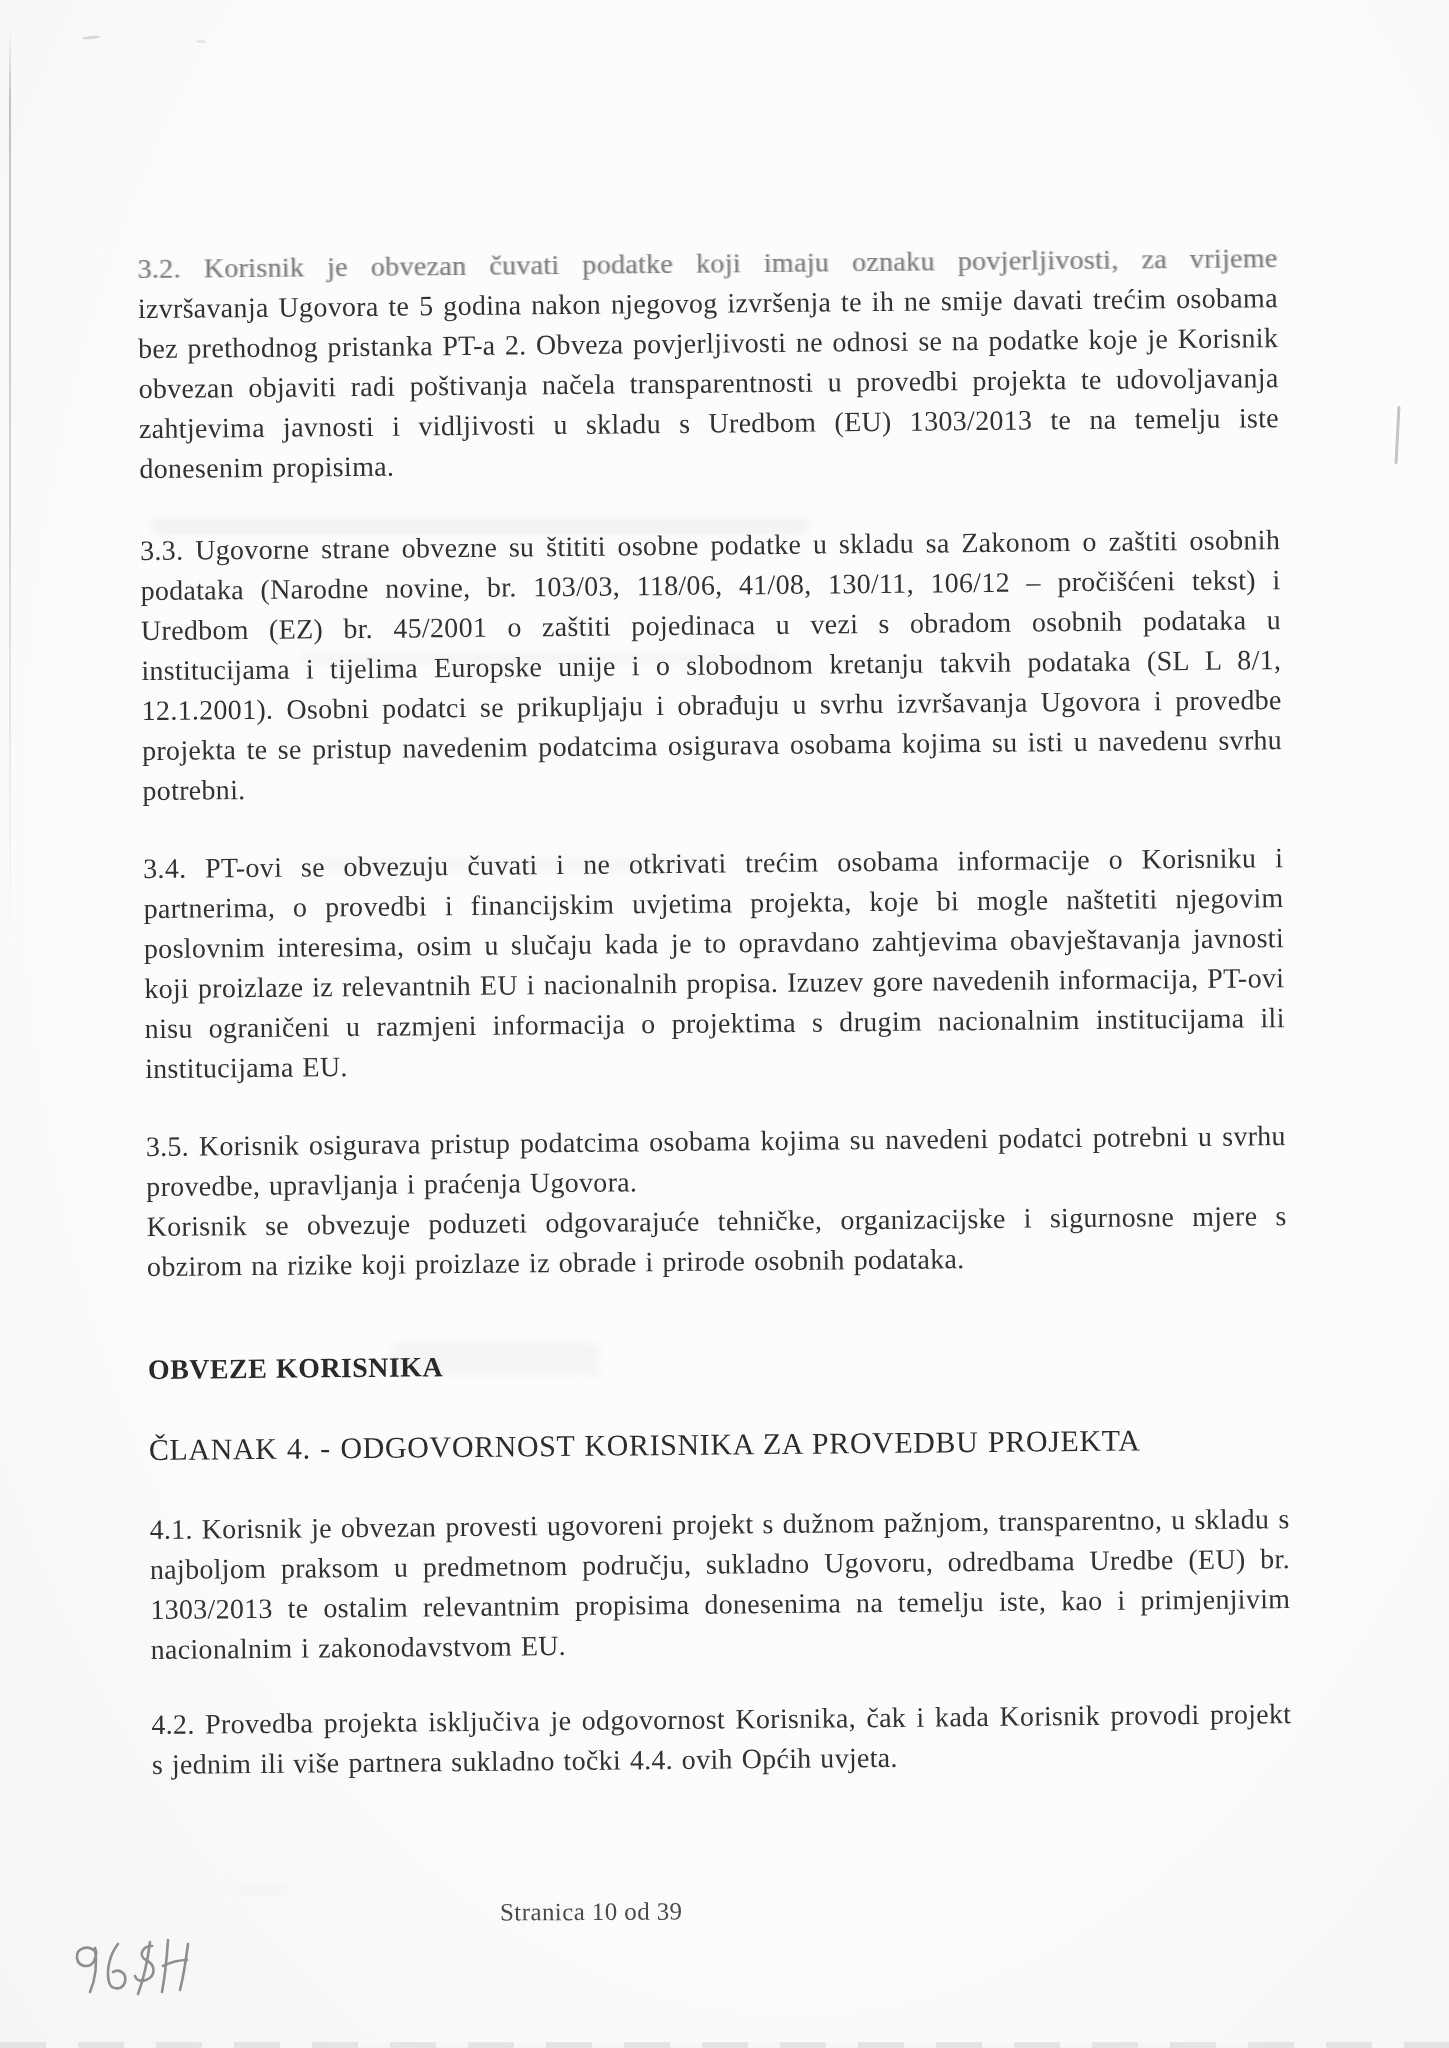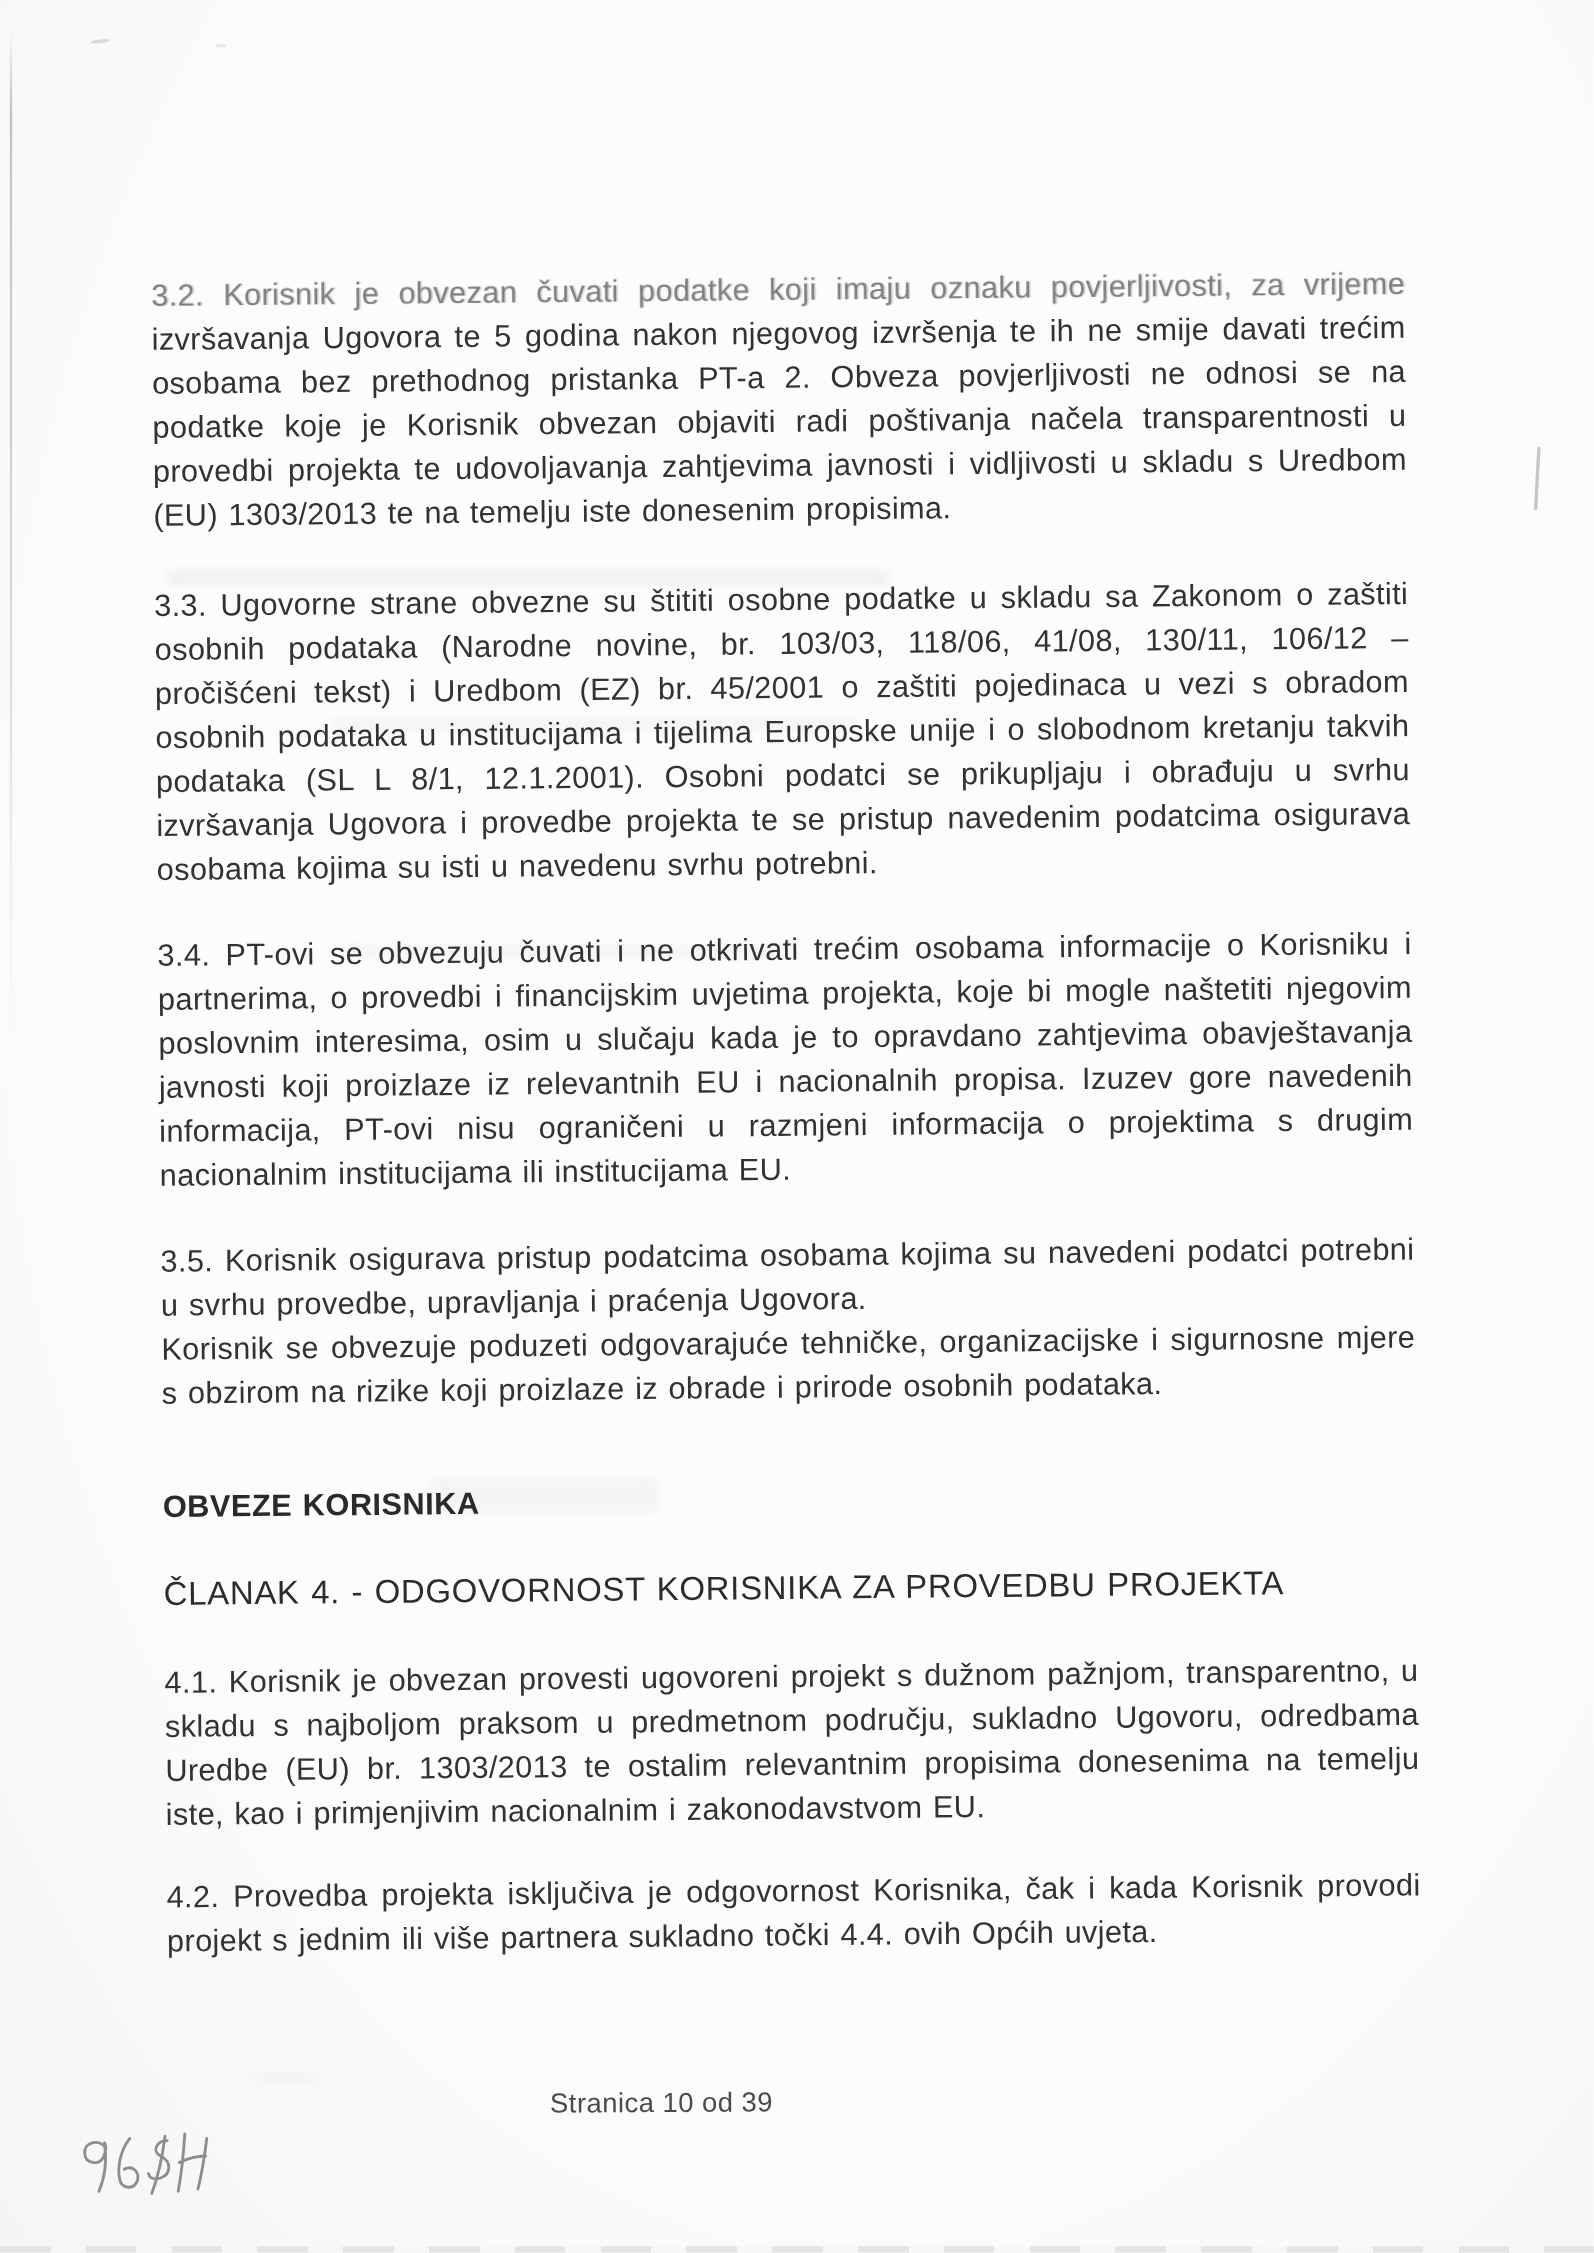--- a/index.html
+++ b/index.html
@@ -6,20 +6,21 @@
   body{
     width:1449px;height:2048px;position:relative;overflow:hidden;
     background:#fdfdfc;
     font-family:"Liberation Sans","DejaVu Sans",sans-serif;
   }
   .page{
     position:absolute;inset:0;
     background:
       radial-gradient(ellipse at 55% 40%, rgba(255,255,255,0) 60%, rgba(225,224,220,0.25) 100%),
       #fcfcfb;
+    font-family: Liberation Serif, serif;
   }
   
   .content{
     position:absolute;left:152px;top:249px;width:1140px;
     transform:rotate(-0.55deg);transform-origin:0 100%;
     color:#343230;
     font-size:28px;line-height:40px;
     letter-spacing:0.3px;word-spacing:1.5px;
   }
   .content p{margin:0 0 38px 0;text-align:justify;}

